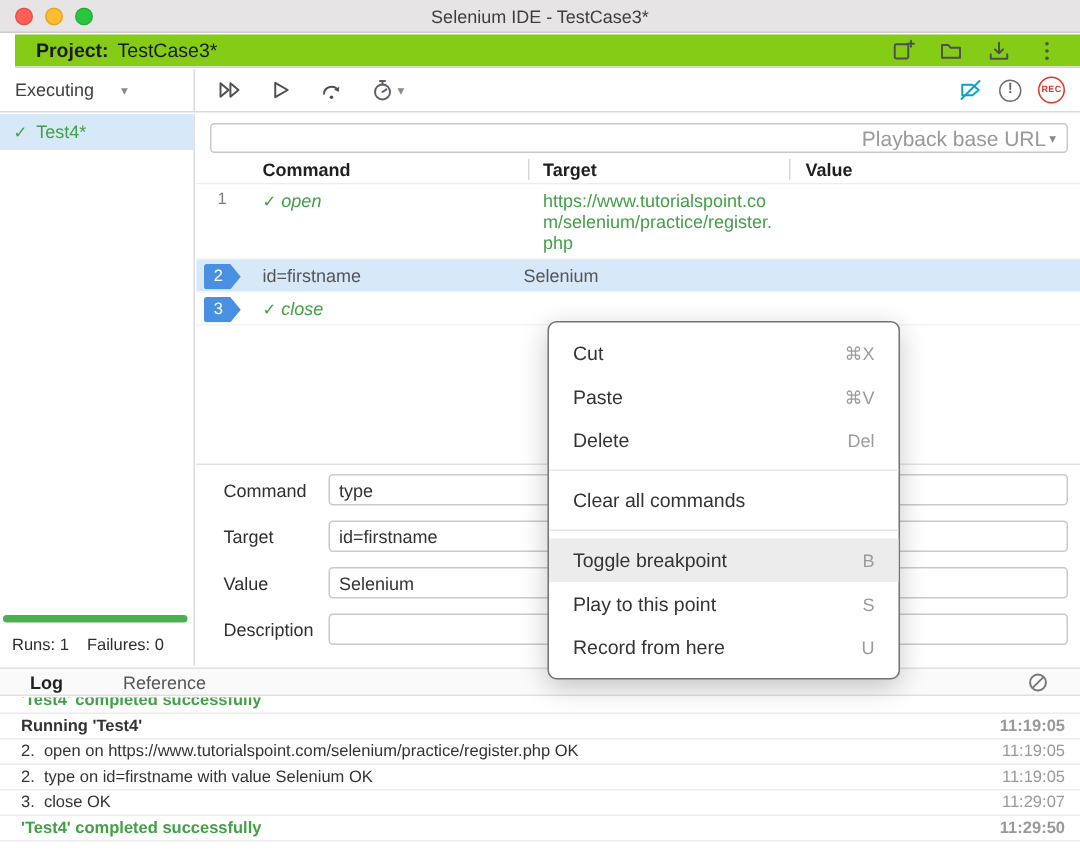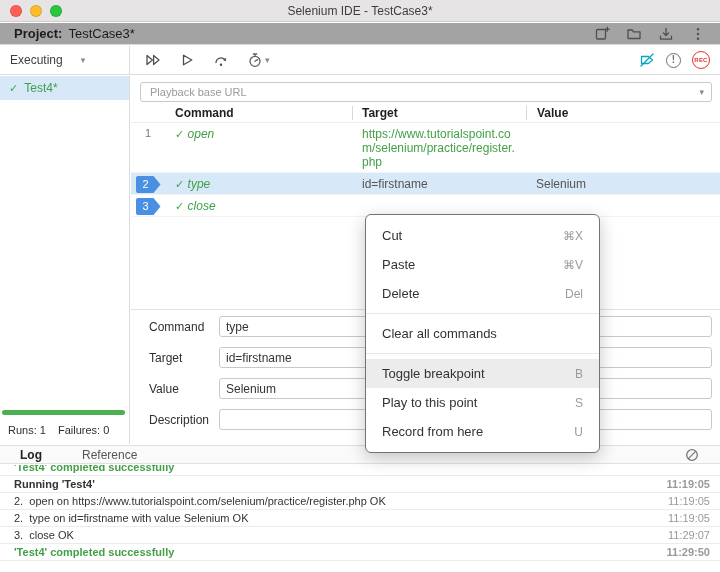--- a/index.html
+++ b/index.html
@@ -9,22 +9,22 @@
 
   
   .titlebar{position:absolute;top:0;left:0;right:0;height:22px;background:#e7e4e5;
             border-bottom:1px solid #cfcccd;display:flex;align-items:center;justify-content:center;}
   .lights{position:absolute;left:10px;top:5px;display:flex;gap:8px;}
   .light{width:12px;height:12px;border-radius:50%;border:0.5px solid rgba(0,0,0,.12);}
   .l-red{background:#ff5f57}.l-yellow{background:#febc2e}.l-green{background:#29c73f}
   .win-title{font-size:12px;color:#3e3e3e;}
 
   
-  .projectbar{position:absolute;top:23px;left:0;right:0;height:22px;display:flex;align-items:center;
-              padding:0 14px;border-bottom:1px solid #dadada;background:#a3a3a3;}
+  .projectbar{position:absolute;top:23px;left:10px;right:0;height:22px;display:flex;align-items:center;
+              padding:0 14px;border-bottom:1px solid #dadada;background:#84cc16;}
   .proj-label{font-size:13px;font-weight:700;color:#1c1c1c;}
   .proj-name{font-size:13px;color:#1c1c1c;margin-left:6px;}
   .pb-actions{margin-left:auto;display:flex;align-items:center;gap:16px;color:#4f4f4f;}
   .ibtn{background:none;border:0;padding:0;margin:0;color:#4f4f4f;display:flex;align-items:center;cursor:default;}
   .ic{width:16px;height:16px;display:block;stroke:currentColor;fill:none;stroke-width:1.3;stroke-linecap:round;stroke-linejoin:round;}
 
   
   .toolbar{position:absolute;top:46px;left:0;right:0;height:29px;border-bottom:1px solid #dcdcdc;display:flex;background:#fff;}
   .state-dd{width:130px;flex:none;border-right:1px solid #dcdcdc;display:flex;align-items:center;
             gap:18px;padding:0 10px;font-size:12px;color:#3f3f3f;}
@@ -43,22 +43,22 @@
   .test-item{height:24px;background:#d7e8f9;display:flex;align-items:center;gap:6px;padding:0 9px;
              font-size:12px;color:#43a047;}
   .chk{color:#43a047;font-size:11px;}
   .progress{position:absolute;left:2px;right:4px;top:334px;height:5px;border-radius:3px;background:#4caf50;}
   .runs-line{position:absolute;top:348px;left:8px;font-size:11px;color:#2e2e2e;display:flex;gap:12px;}
 
   
   .main{position:absolute;top:76px;left:131px;right:0;height:368px;background:#fff;}
   .playback{position:absolute;top:6px;left:9px;right:8px;height:20px;border:1px solid #c9c9c9;border-radius:3px;
             display:flex;align-items:center;padding:0 7px;background:#fff;}
-  .playback input{border:0;outline:0;flex:1;font-size:11px;color:#333;background:transparent;
-                  font-family:"Liberation Sans",sans-serif;}
+  .playback input{border:0;outline:0;flex:1;font-size:14px;color:#333;background:transparent;
+                  font-family:"Liberation Sans",sans-serif;text-align:right;}
   .playback input::placeholder{color:#9a9a9a;}
   .thead{position:absolute;top:27px;left:0;right:0;height:20px;border-bottom:1px solid #ededed;
          font-size:12px;font-weight:700;color:#1f1f1f;}
   .th{position:absolute;top:3px;}
   .th-cmd{left:44px;}
   .th-target{left:221px;padding-left:9px;border-left:1px solid #d8d8d8;}
   .th-value{left:395px;padding-left:10px;border-left:1px solid #d8d8d8;}
   .rows{position:absolute;top:47px;left:0;right:0;}
   .trow{display:flex;align-items:flex-start;border-bottom:1px solid #f3f3f3;background:#fff;}
   .trow.sel{background:#d7e8f9;}
@@ -225,21 +225,20 @@
 
     <div class="rows">
       <div class="trow r1">
         <span class="c-num">1</span>
         <span class="c-cmd"><span class="chk">✓</span> <span class="cmdtxt">open</span></span>
         <span class="c-target">https://www.tutorialspoint.com/selenium/practice/register.php</span>
         <span class="c-value"></span>
       </div>
       <div class="trow sel">
         <span class="c-num"><span class="flag">2</span></span>
-        <span class="c-cmd"><span class="chk">✓</span> <span class="cmdtxt">type</span></span>
         <span class="c-target">id=firstname</span>
         <span class="c-value">Selenium</span>
       </div>
       <div class="trow">
         <span class="c-num"><span class="flag">3</span></span>
         <span class="c-cmd"><span class="chk">✓</span> <span class="cmdtxt">close</span></span>
         <span class="c-target"></span>
         <span class="c-value"></span>
       </div>
     </div>

